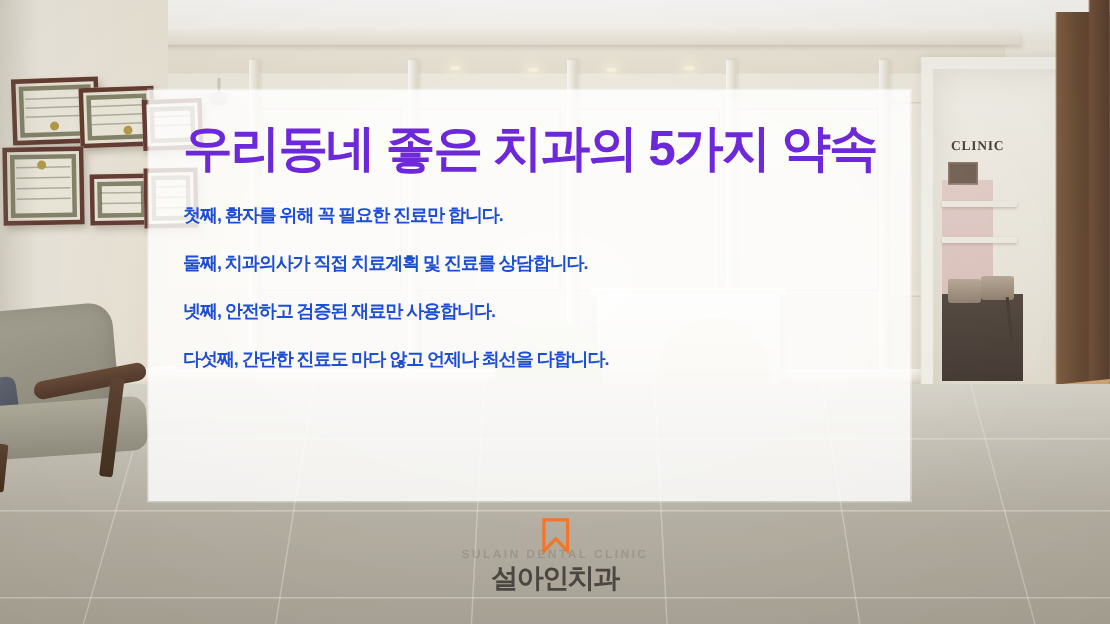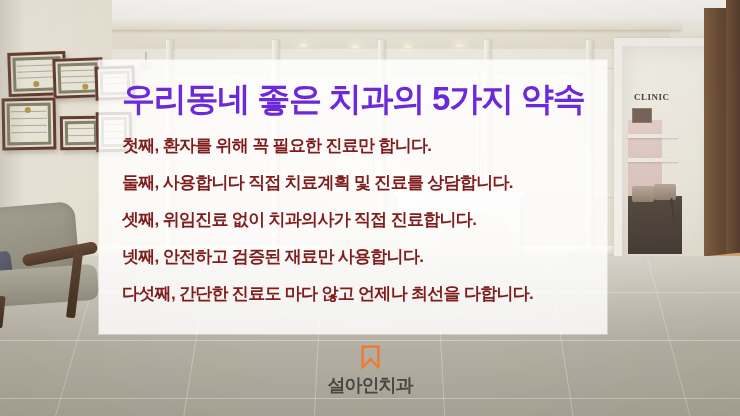--- a/index.html
+++ b/index.html
@@ -358,23 +358,23 @@
     white-space: nowrap;
   }
 
   .promise-list {
     list-style: none;
     margin: 20px 0 0 0;
     padding: 0;
   }
   .promise-list li {
     font-family: "Liberation Sans", "DejaVu Sans", sans-serif;
-    font-size: 17px;
+    font-size: 12px;
     font-weight: 600;
-    color: #7f1d1d;
+    color: #1d4ed8;
     letter-spacing: -.7px;
     line-height: 1;
     margin-bottom: 20px;
     white-space: nowrap;
   }
   .promise-list li:last-child { margin-bottom: 3px; }
 
   
   .brand {
     position: absolute;
@@ -548,28 +548,28 @@
 
     <div class="photo-veil"></div>
   </div>
 
   <div class="panel">
     <div class="panel-inner">
       <h1 class="headline">우리동네 좋은 치과의 5가지 약속</h1>
 
       <ul class="promise-list">
         <li>첫째, 환자를 위해 꼭 필요한 진료만 합니다.</li>
-        <li>둘째, 사용합니다 직접 치료계획 및 진료를 상담합니다.</li>
-        <li>셋째, 위임진료 없이 치과의사가 직접 진료합니다.</li>
+        <li>둘째, 치과의사가 직접 치료계획 및 진료를 상담합니다.</li>
         <li>넷째, 안전하고 검증된 재료만 사용합니다.</li>
         <li>다섯째, 간단한 진료도 마다 않고 언제나 최선을 다합니다.</li>
       </ul>
     </div>
   </div>
 
   <div class="brand">
     <svg class="brand-mark" viewBox="0 0 19 24" aria-hidden="true">
       <path d="M1.6 1.6 H17.4 V22.4 L9.5 14.2 L1.6 22.4 Z" fill="none" stroke="#f2772c" stroke-width="2.2" stroke-linejoin="miter" stroke-linecap="square"></path>
     </svg>
     <span class="brand-text">설아인치과</span>
   </div>
+  <div class="brand-sub">SULAIN DENTAL CLINIC</div>
 
 </div>
 
 </body></html>

